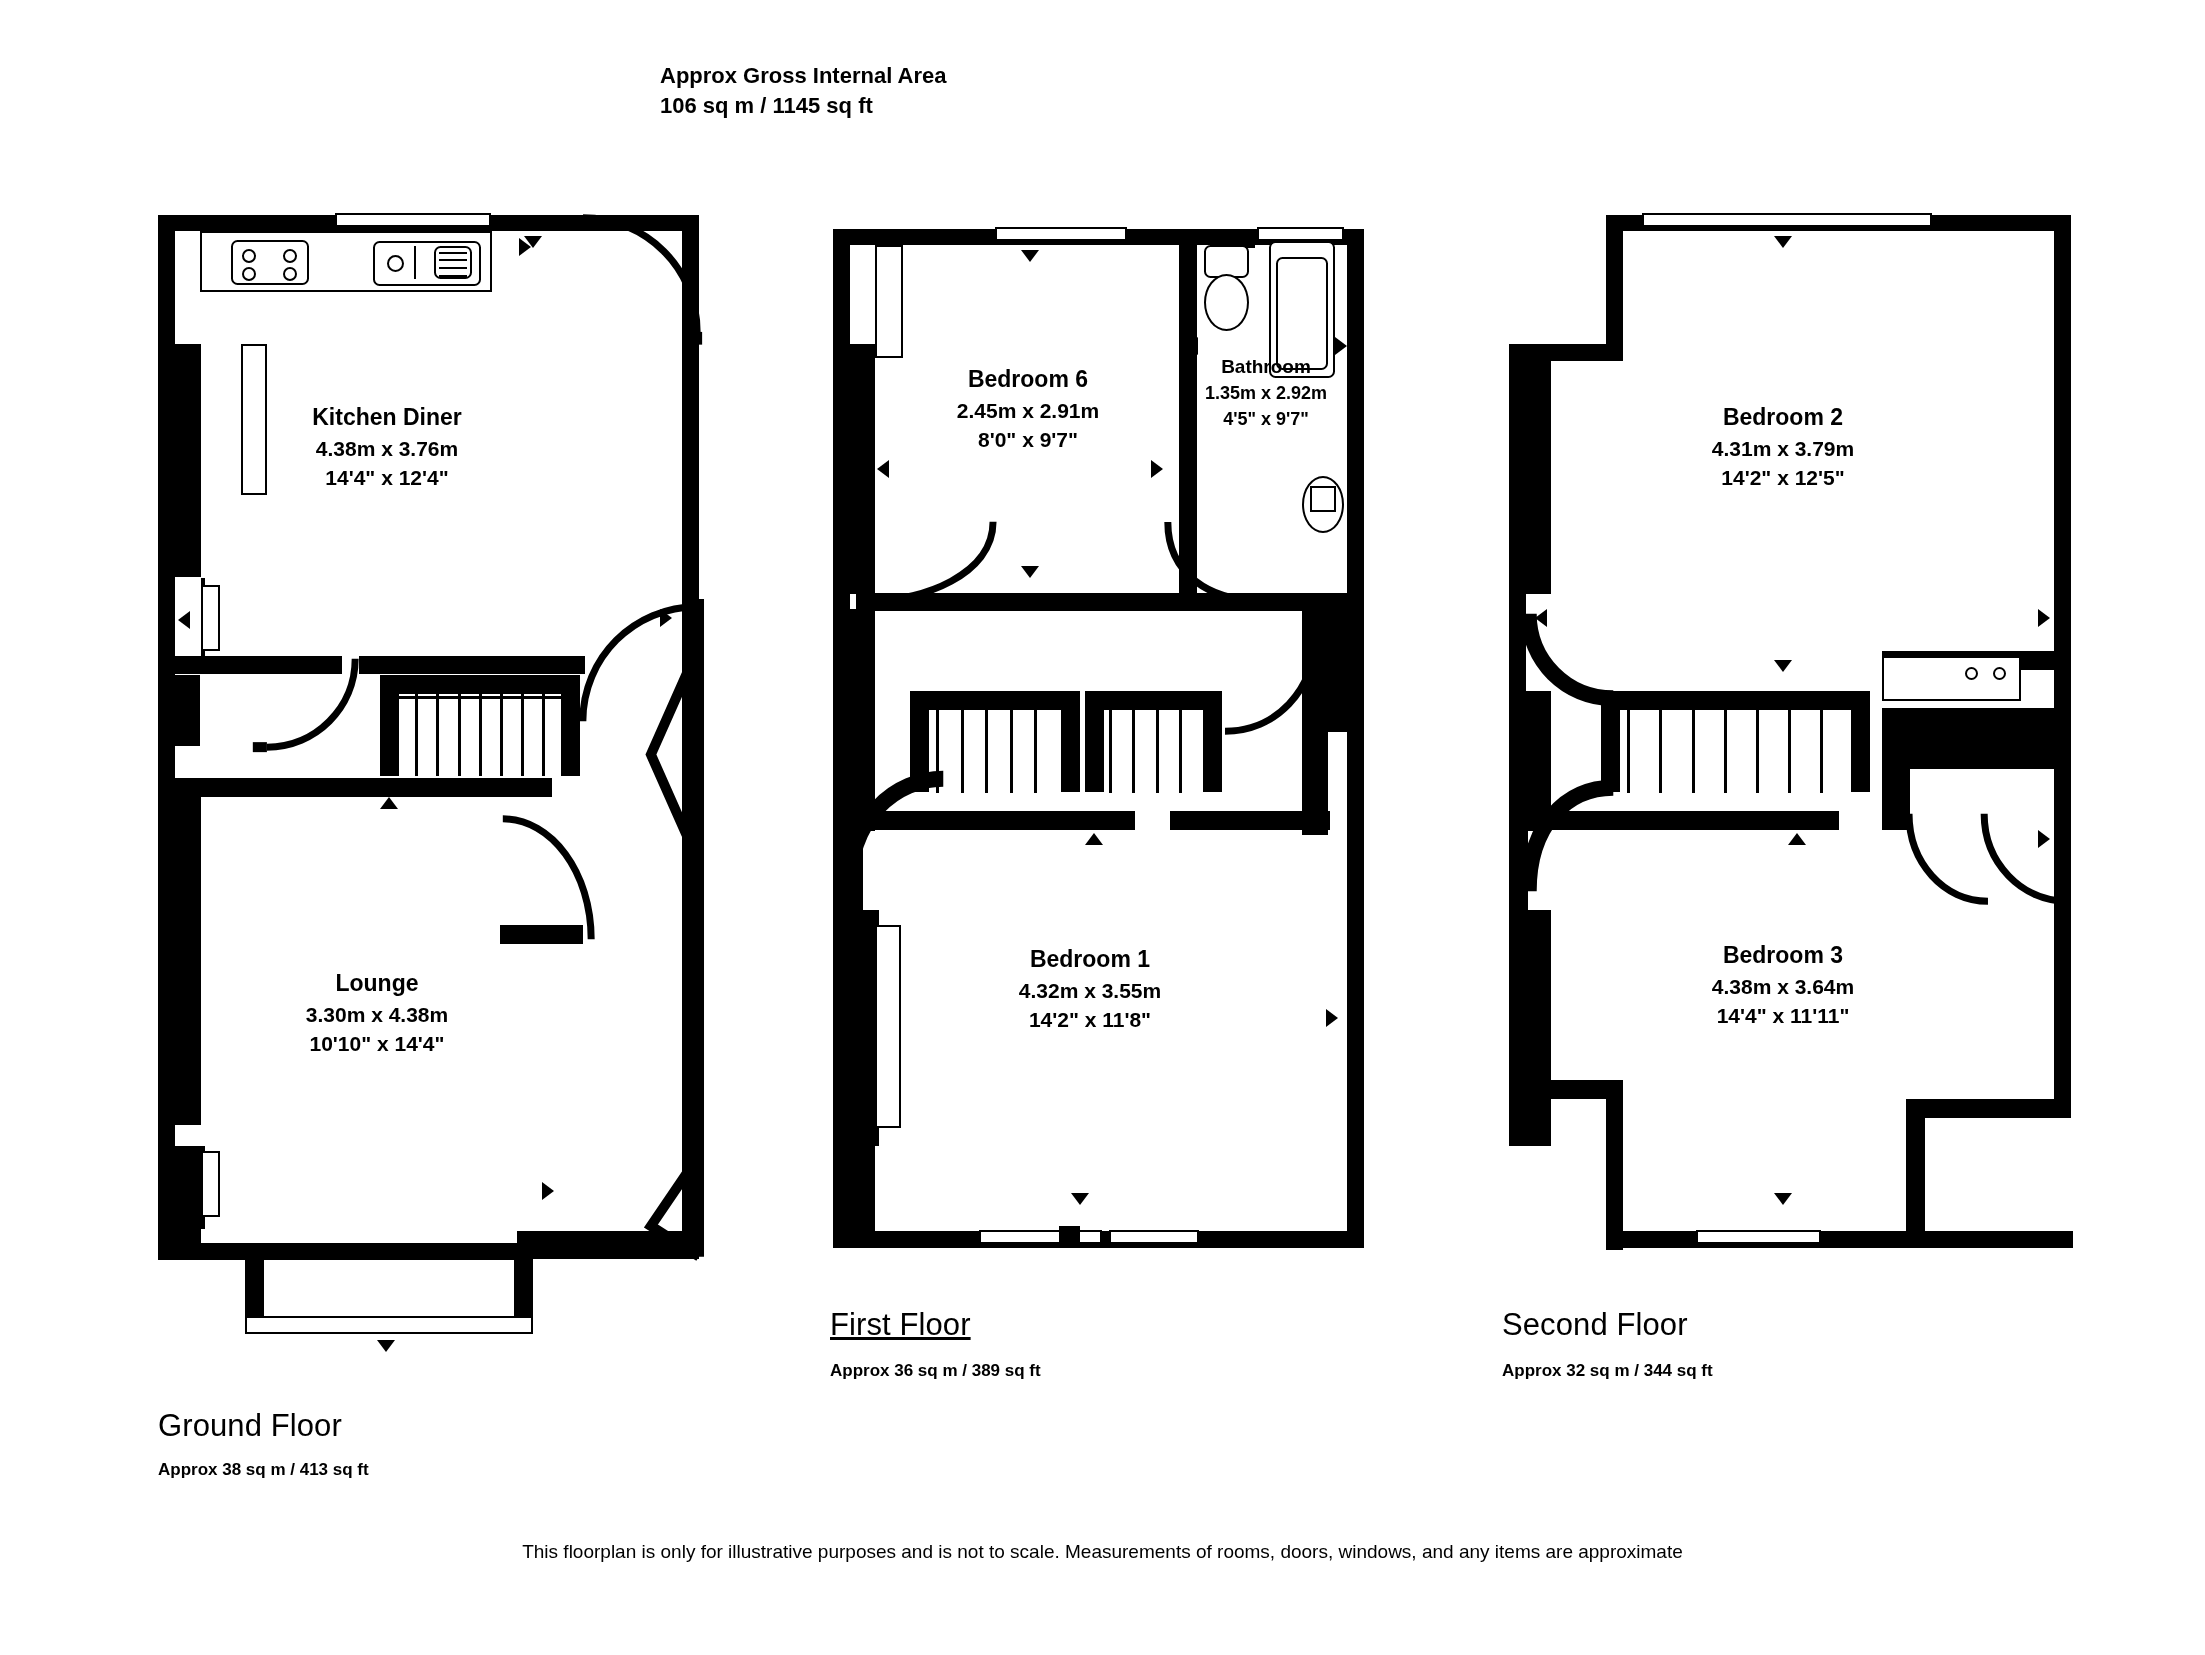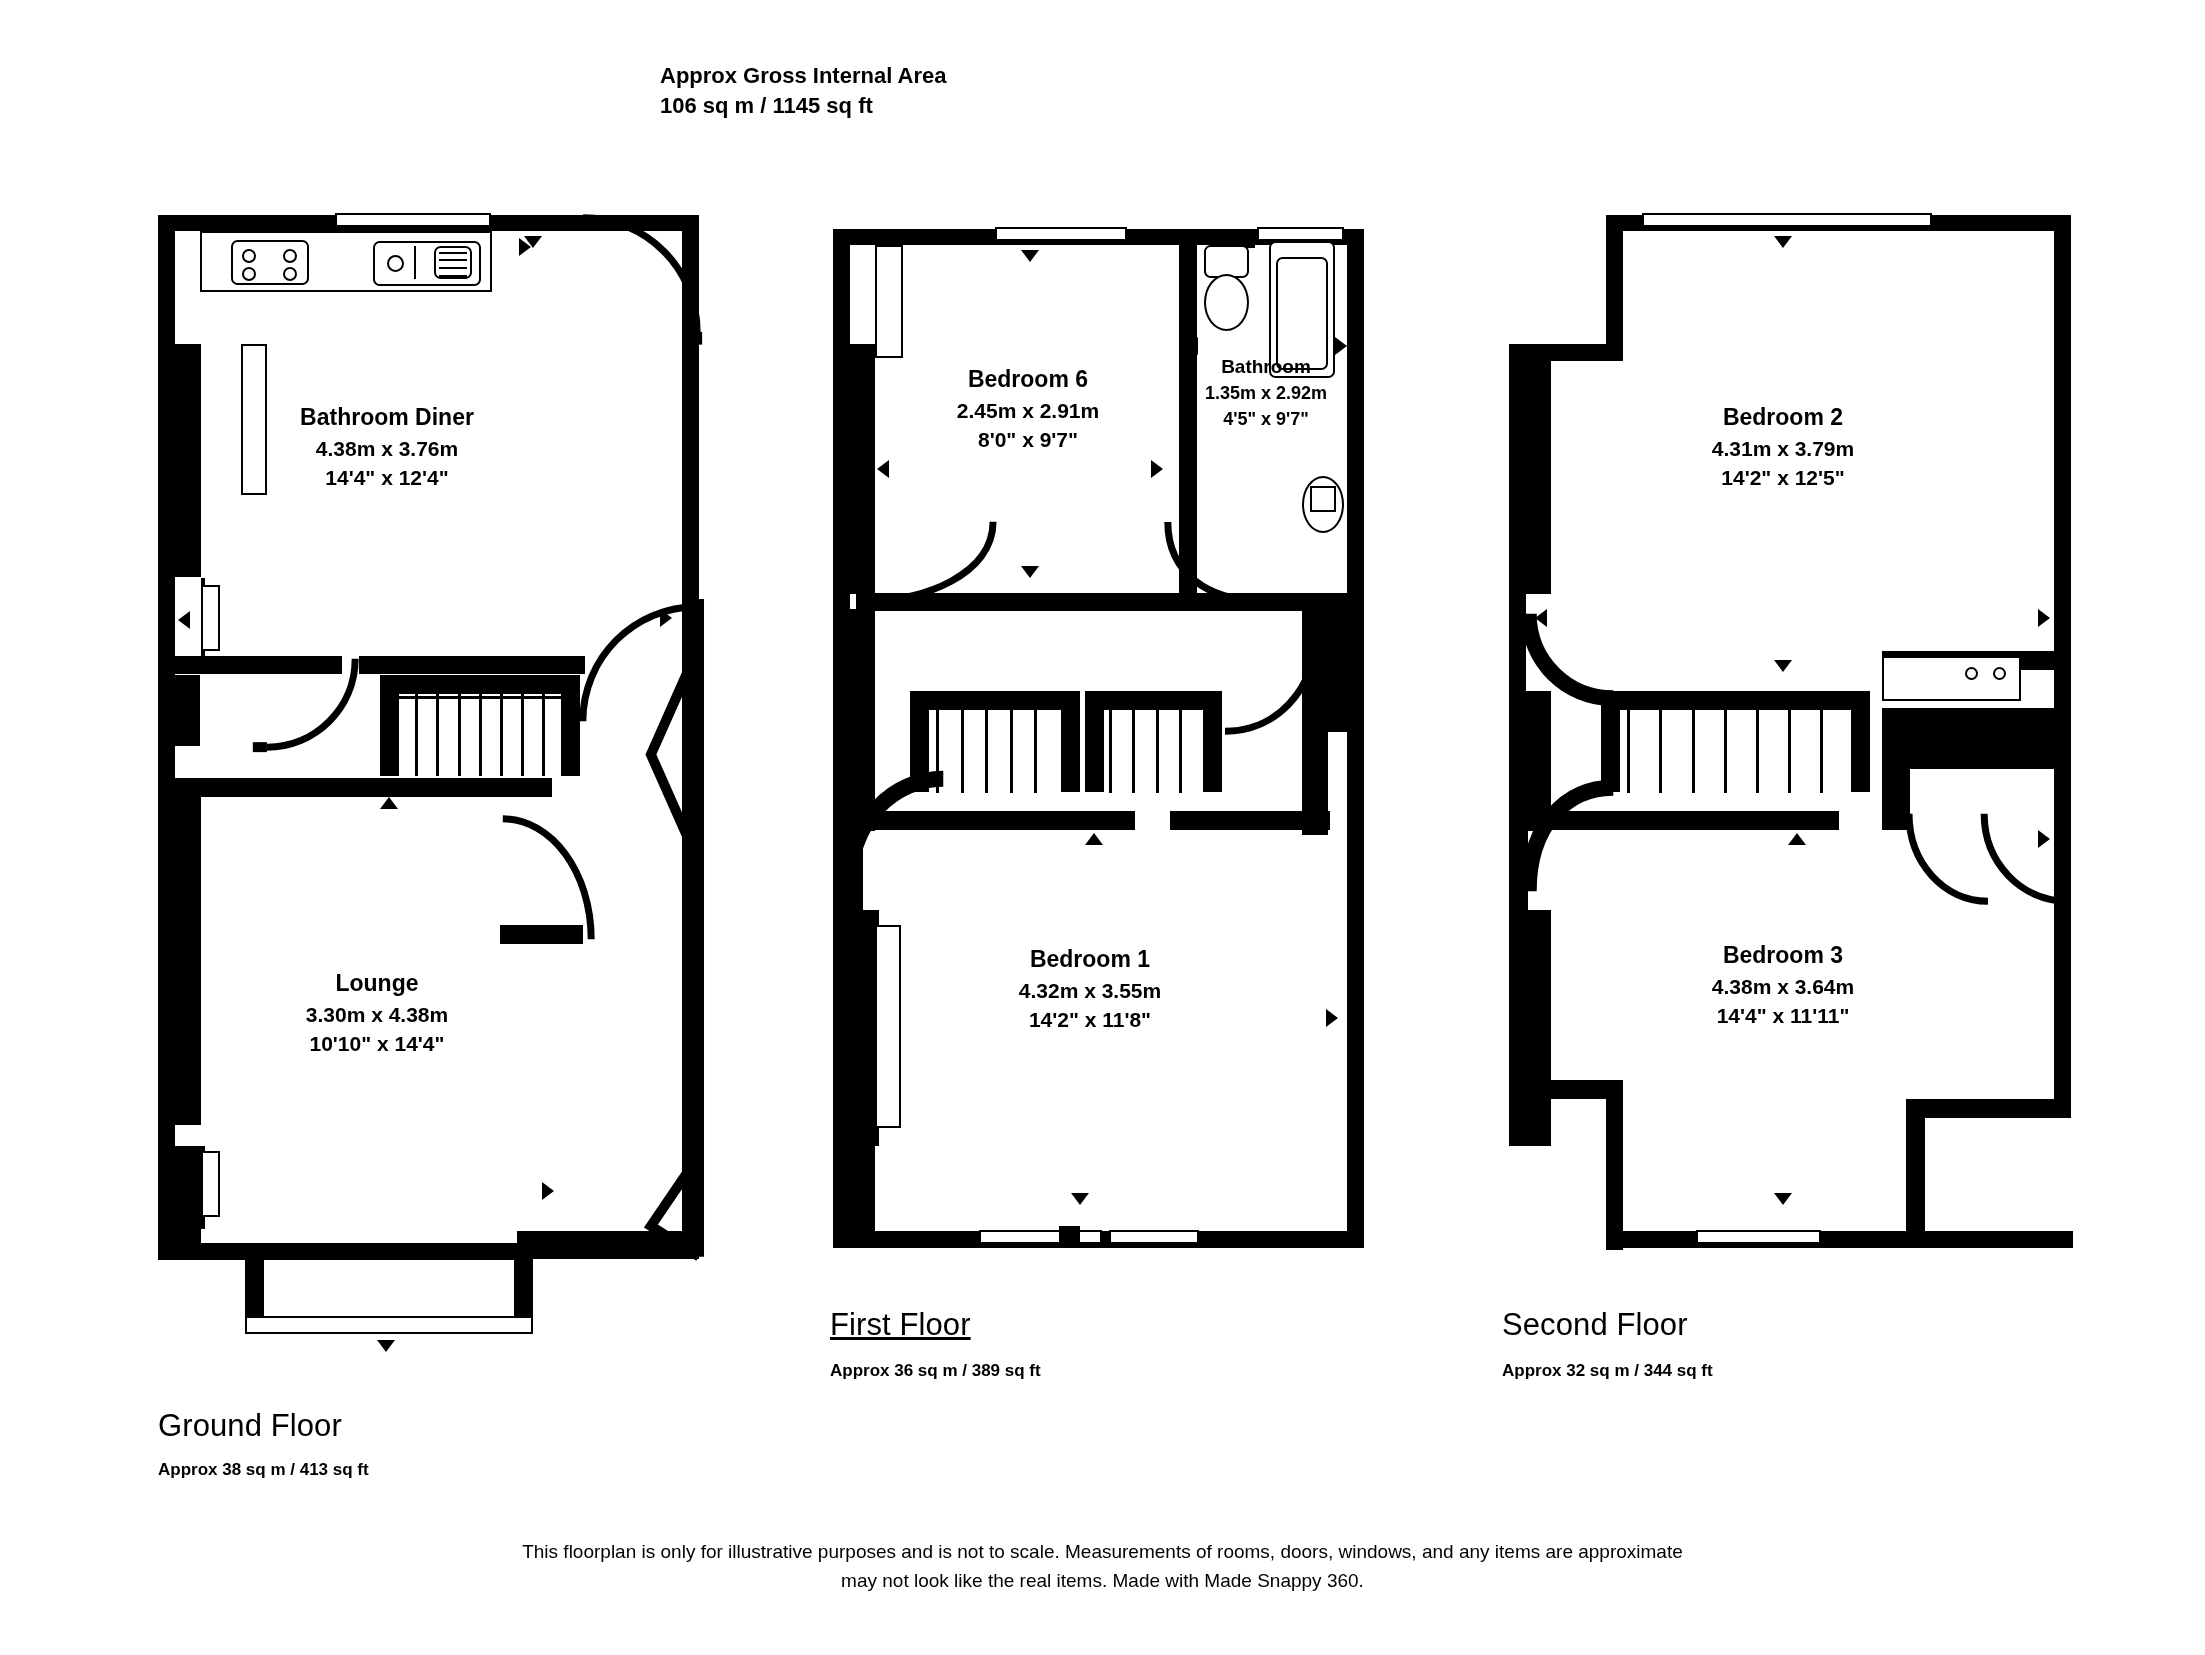--- a/index.html
+++ b/index.html
@@ -196,21 +196,21 @@
     <div class="fix" style="left:201px; top:1151px; width:19px; height:66px;"></div>
     <div class="tri left" style="left:178px; top:1182px;"></div>
     <div class="tri right" style="left:542px; top:1182px;"></div>
 
     <div class="wall" style="left:245px; top:1259px; width:19px; height:66px;"></div>
     <div class="wall" style="left:514px; top:1259px; width:19px; height:66px;"></div>
     <div class="win" style="left:245px; top:1316px; width:288px; height:18px;"></div>
     <div class="tri down" style="left:377px; top:1340px;"></div>
 
     <div class="room-label" style="left:236px; top:401px; width:302px;">
-      <span class="rname">Bathroom Diner</span>
+      <span class="rname">Kitchen Diner</span>
       <span class="rdim">4.38m x 3.76m</span>
       <span class="rdim">14'4" x 12'4"</span>
     </div>
     <div class="room-label" style="left:226px; top:967px; width:302px;">
       <span class="rname">Lounge</span>
       <span class="rdim">3.30m x 4.38m</span>
       <span class="rdim">10'10" x 14'4"</span>
     </div>
 
     <div class="floor-title" style="left:158px; top:1408px;">Ground Floor</div>
@@ -405,17 +405,16 @@
       <span class="rdim">4.38m x 3.64m</span>
       <span class="rdim">14'4" x 11'11"</span>
     </div>
 
     <div class="floor-title" style="left:1502px; top:1307px;">Second Floor</div>
     <div class="floor-sub" style="left:1502px; top:1361px;">Approx 32 sq m / 344 sq ft</div>
   </div>
 
   <div class="disclaimer" style="left:0; top:1538px;">
     <div>This floorplan is only for illustrative purposes and is not to scale. Measurements of rooms, doors, windows, and any items are approximate</div>
-    <div>may not look like the real items. Made with Made Snappy 360.</div>
   </div>
 
 </div>
 
 
 </body></html>

